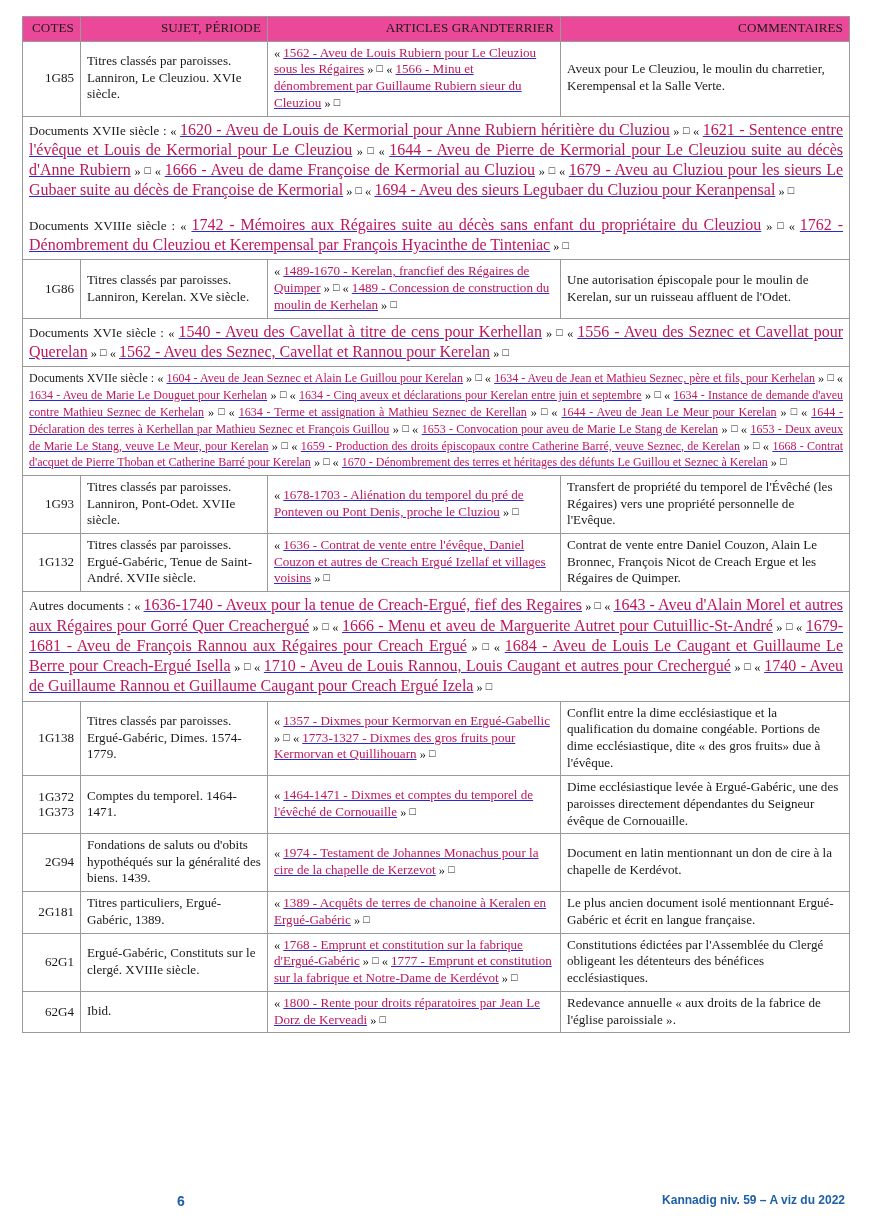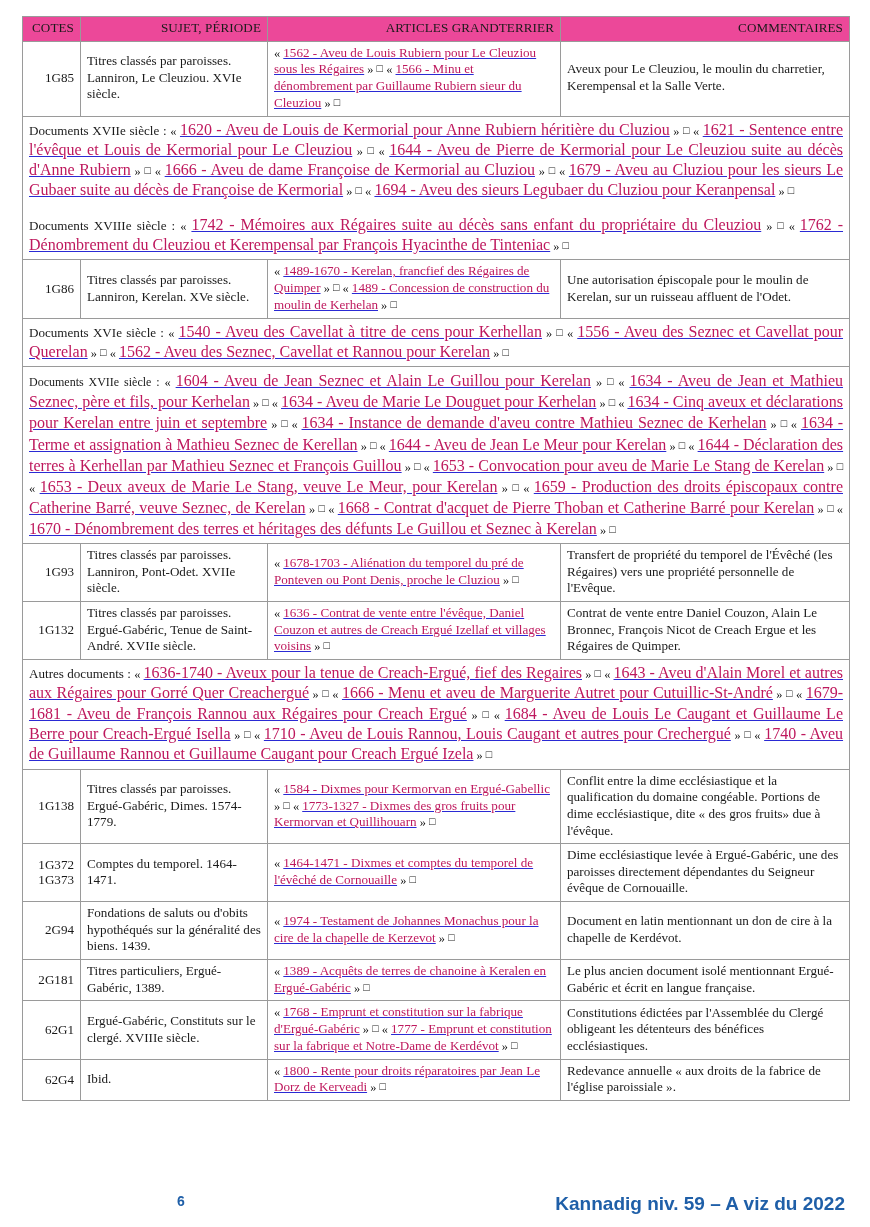--- a/index.html
+++ b/index.html
@@ -84,21 +84,21 @@
     text-align: justify;
   }
   td.para p {
     margin: 0;
   }
   td.para p + p {
     margin-top: 14px;
   }
   td.para a.gt { font-size: 16px; }
   td.para.dense { font-size: 12.0px; line-height: 1.32; }
-  td.para.dense a.gt { font-size: 16px; }
+  td.para.dense a.gt { font-size: 12.0px; }
 
   .footer {
     position: absolute;
     left: 22px;
     top: 1193px;
     width: 827px;
     height: 22px;
   }
   .footer .pagenum {
     position: absolute;
@@ -108,21 +108,21 @@
     font-weight: bold;
     font-size: 14px;
     color: #1f5fa8;
   }
   .footer .issue {
     position: absolute;
     right: 4px;
     top: 0;
     font-family: "Liberation Sans", sans-serif;
     font-weight: bold;
-    font-size: 19px;
+    font-size: 12px;
     color: #1f5fa8;
     white-space: nowrap;
   }
 </style>
 </head>
 <body>
 
 <div class="page">
   <table class="inv">
     <colgroup>
@@ -191,21 +191,21 @@
         <tr>
           <td class="para" colspan="4">
             <p><span>Autres documents : </span><span class="guil">« </span><a class="gt" href="#">1636-1740 - Aveux pour la tenue de Creach-Ergué, fief des Regaires</a><span class="guil"> » </span><span class="marker"></span> <span class="guil">« </span><a class="gt" href="#">1643 - Aveu d'Alain Morel et autres aux Régaires pour Gorré Quer Creachergué</a><span class="guil"> » </span><span class="marker"></span> <span class="guil">« </span><a class="gt" href="#">1666 - Menu et aveu de Marguerite Autret pour Cutuillic-St-André</a><span class="guil"> » </span><span class="marker"></span> <span class="guil">« </span><a class="gt" href="#">1679-1681 - Aveu de François Rannou aux Régaires pour Creach Ergué</a><span class="guil"> » </span><span class="marker"></span> <span class="guil">« </span><a class="gt" href="#">1684 - Aveu de Louis Le Caugant et Guillaume Le Berre pour Creach-Ergué Isella</a><span class="guil"> » </span><span class="marker"></span> <span class="guil">« </span><a class="gt" href="#">1710 - Aveu de Louis Rannou, Louis Caugant et autres pour Crechergué</a><span class="guil"> » </span><span class="marker"></span> <span class="guil">« </span><a class="gt" href="#">1740 - Aveu de Guillaume Rannou et Guillaume Caugant pour Creach Ergué Izela</a><span class="guil"> » </span><span class="marker"></span></p>
           </td>
         </tr>
         <tr>
           <td class="cotes">
             <span class="line">1G138</span>
           </td>
           <td class="sujet">Titres classés par paroisses. Ergué-Gabéric, Dimes. 1574-1779.</td>
-          <td class="art"><span class="guil">« </span><a class="gt" href="#">1584 - Dixmes pour Kermorvan en Ergué-Gabellic</a><span class="guil"> » </span><span class="marker"></span> <span class="guil">« </span><a class="gt" href="#">1773-1327 - Dixmes des gros fruits pour Kermorvan et Quillihouarn</a><span class="guil"> » </span><span class="marker"></span></td>
+          <td class="art"><span class="guil">« </span><a class="gt" href="#">1357 - Dixmes pour Kermorvan en Ergué-Gabellic</a><span class="guil"> » </span><span class="marker"></span> <span class="guil">« </span><a class="gt" href="#">1773-1327 - Dixmes des gros fruits pour Kermorvan et Quillihouarn</a><span class="guil"> » </span><span class="marker"></span></td>
           <td class="comm">Conflit entre la dime ecclésiastique et la qualification du domaine congéable. Portions de dime ecclésiastique, dite « des gros fruits» due à l'évêque.</td>
         </tr>
         <tr>
           <td class="cotes">
             <span class="line">1G372</span>
             <span class="line">1G373</span>
           </td>
           <td class="sujet">Comptes du temporel. 1464-1471.</td>
           <td class="art"><span class="guil">« </span><a class="gt" href="#">1464-1471 - Dixmes et comptes du temporel de l'évêché de Cornouaille</a><span class="guil"> » </span><span class="marker"></span></td>
           <td class="comm">Dime ecclésiastique levée à Ergué-Gabéric, une des paroisses directement dépendantes du Seigneur évêque de Cornouaille.</td>

